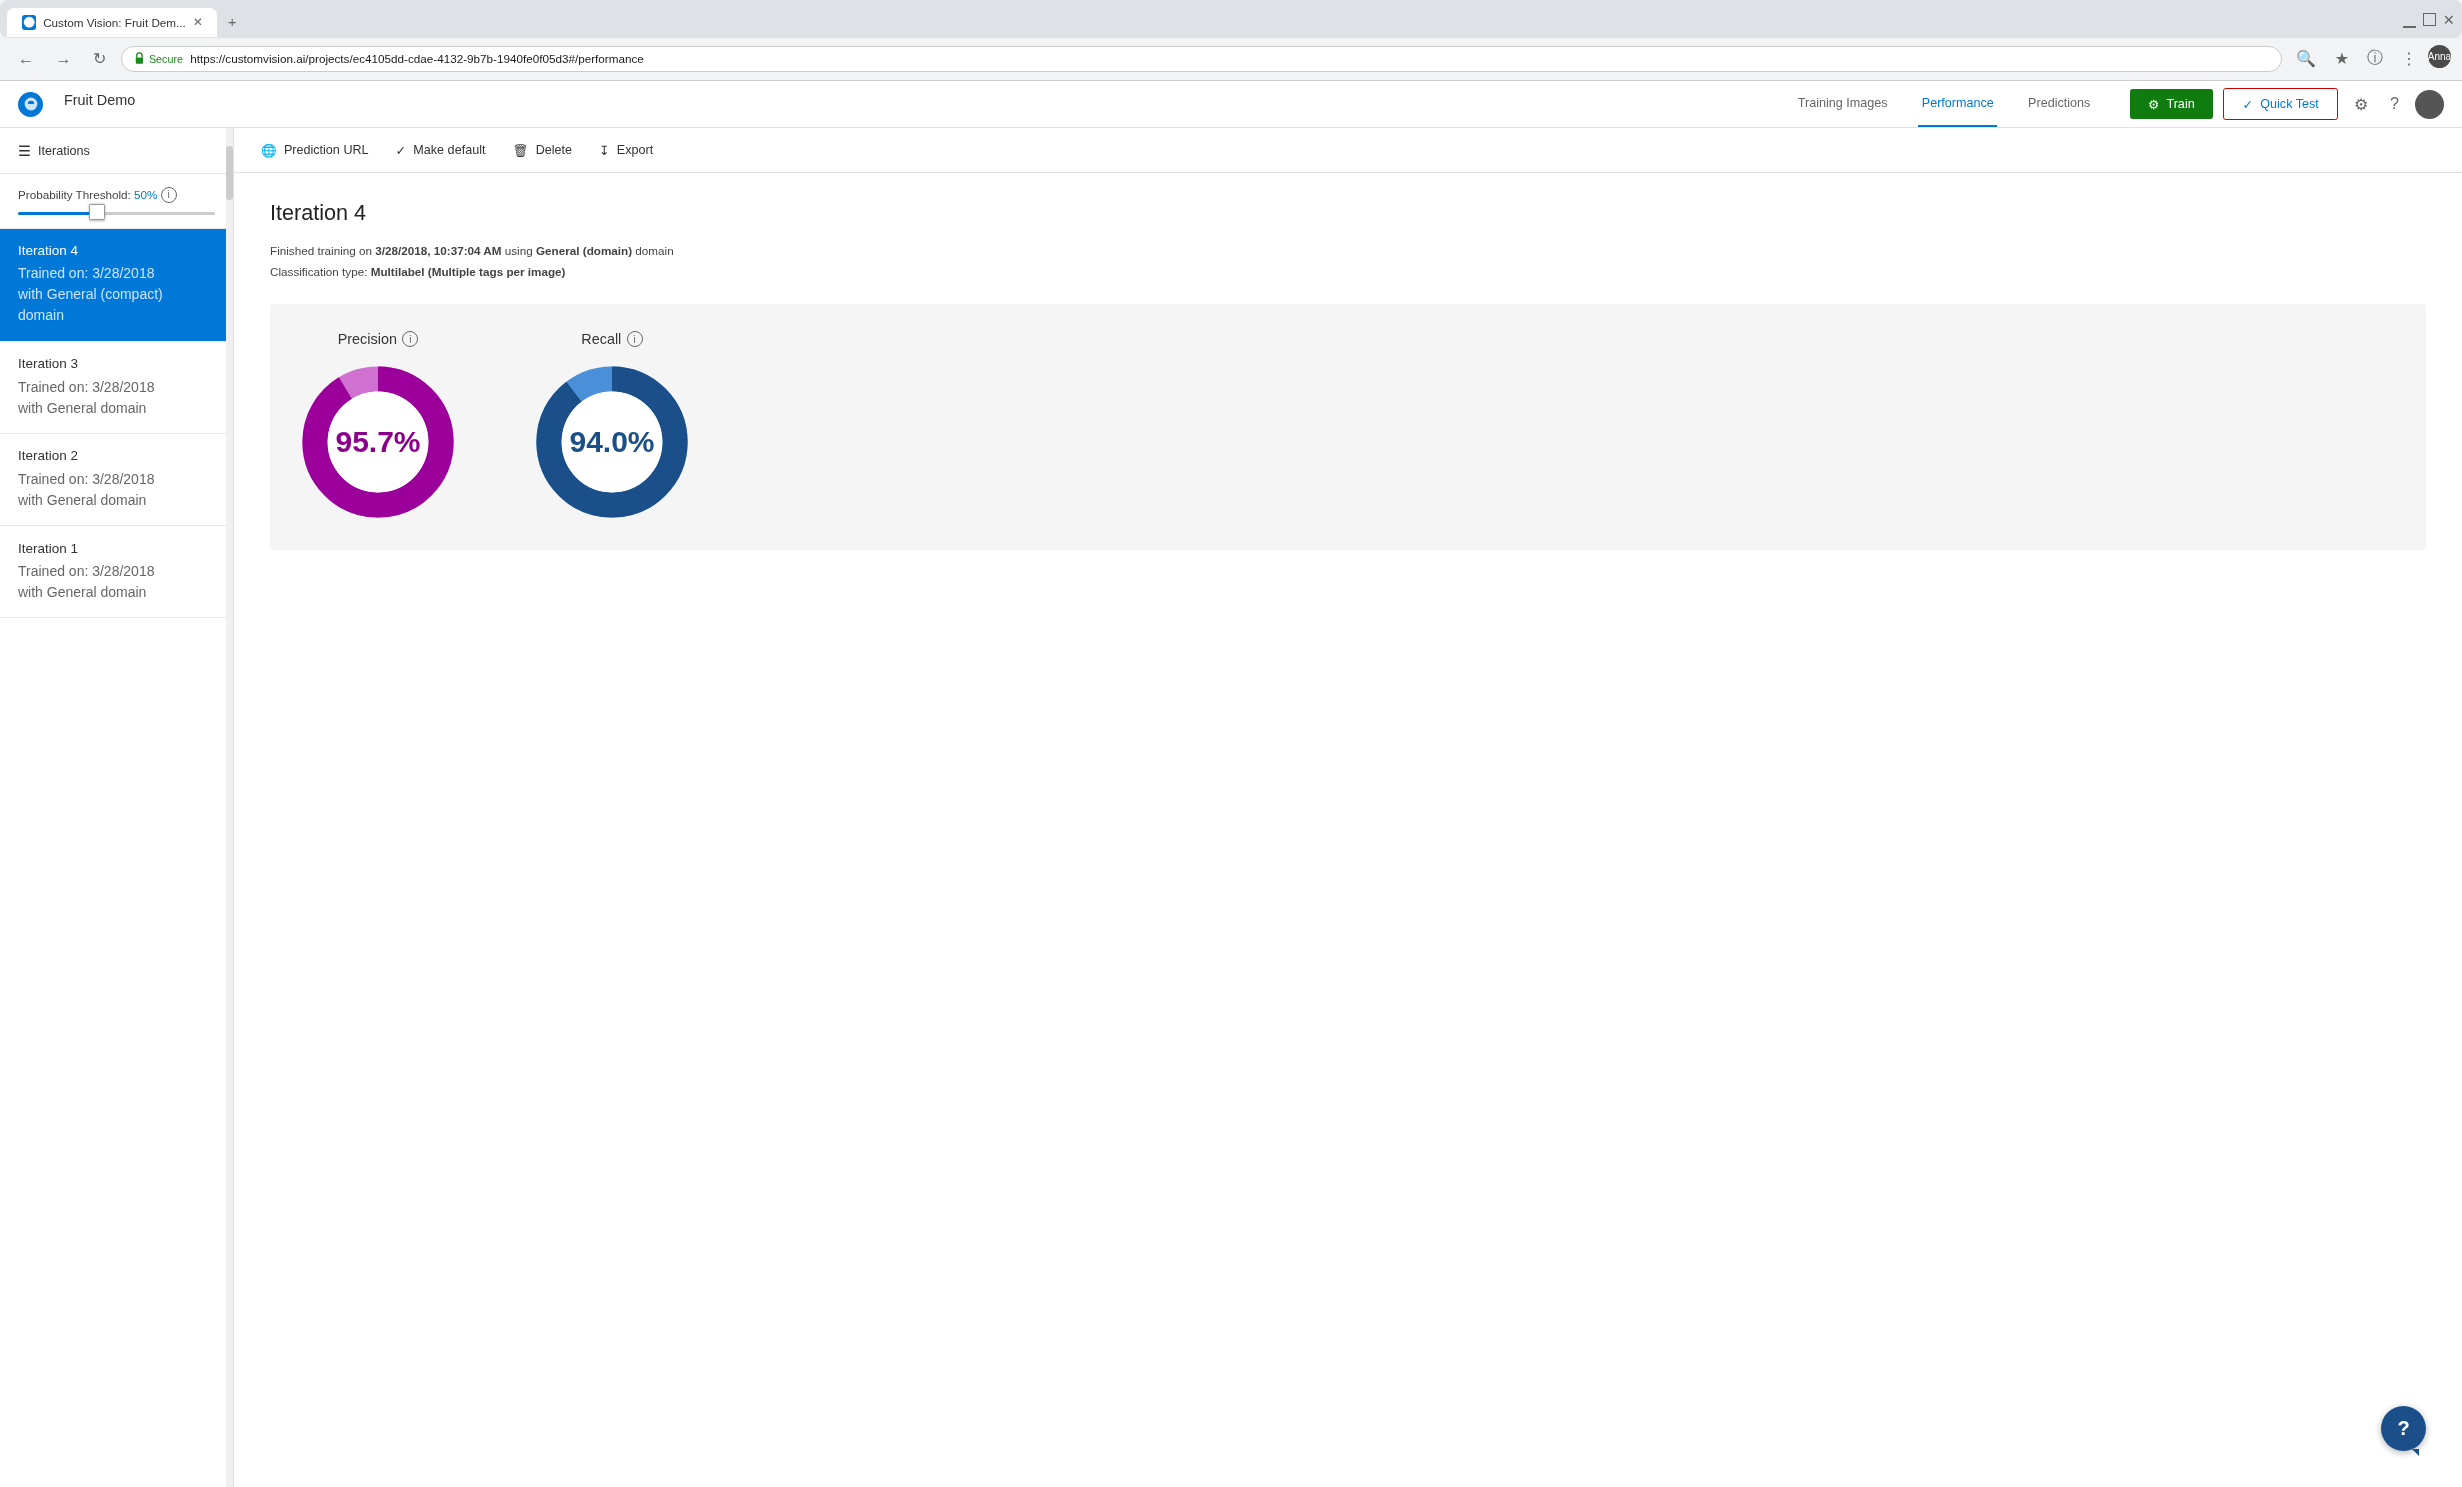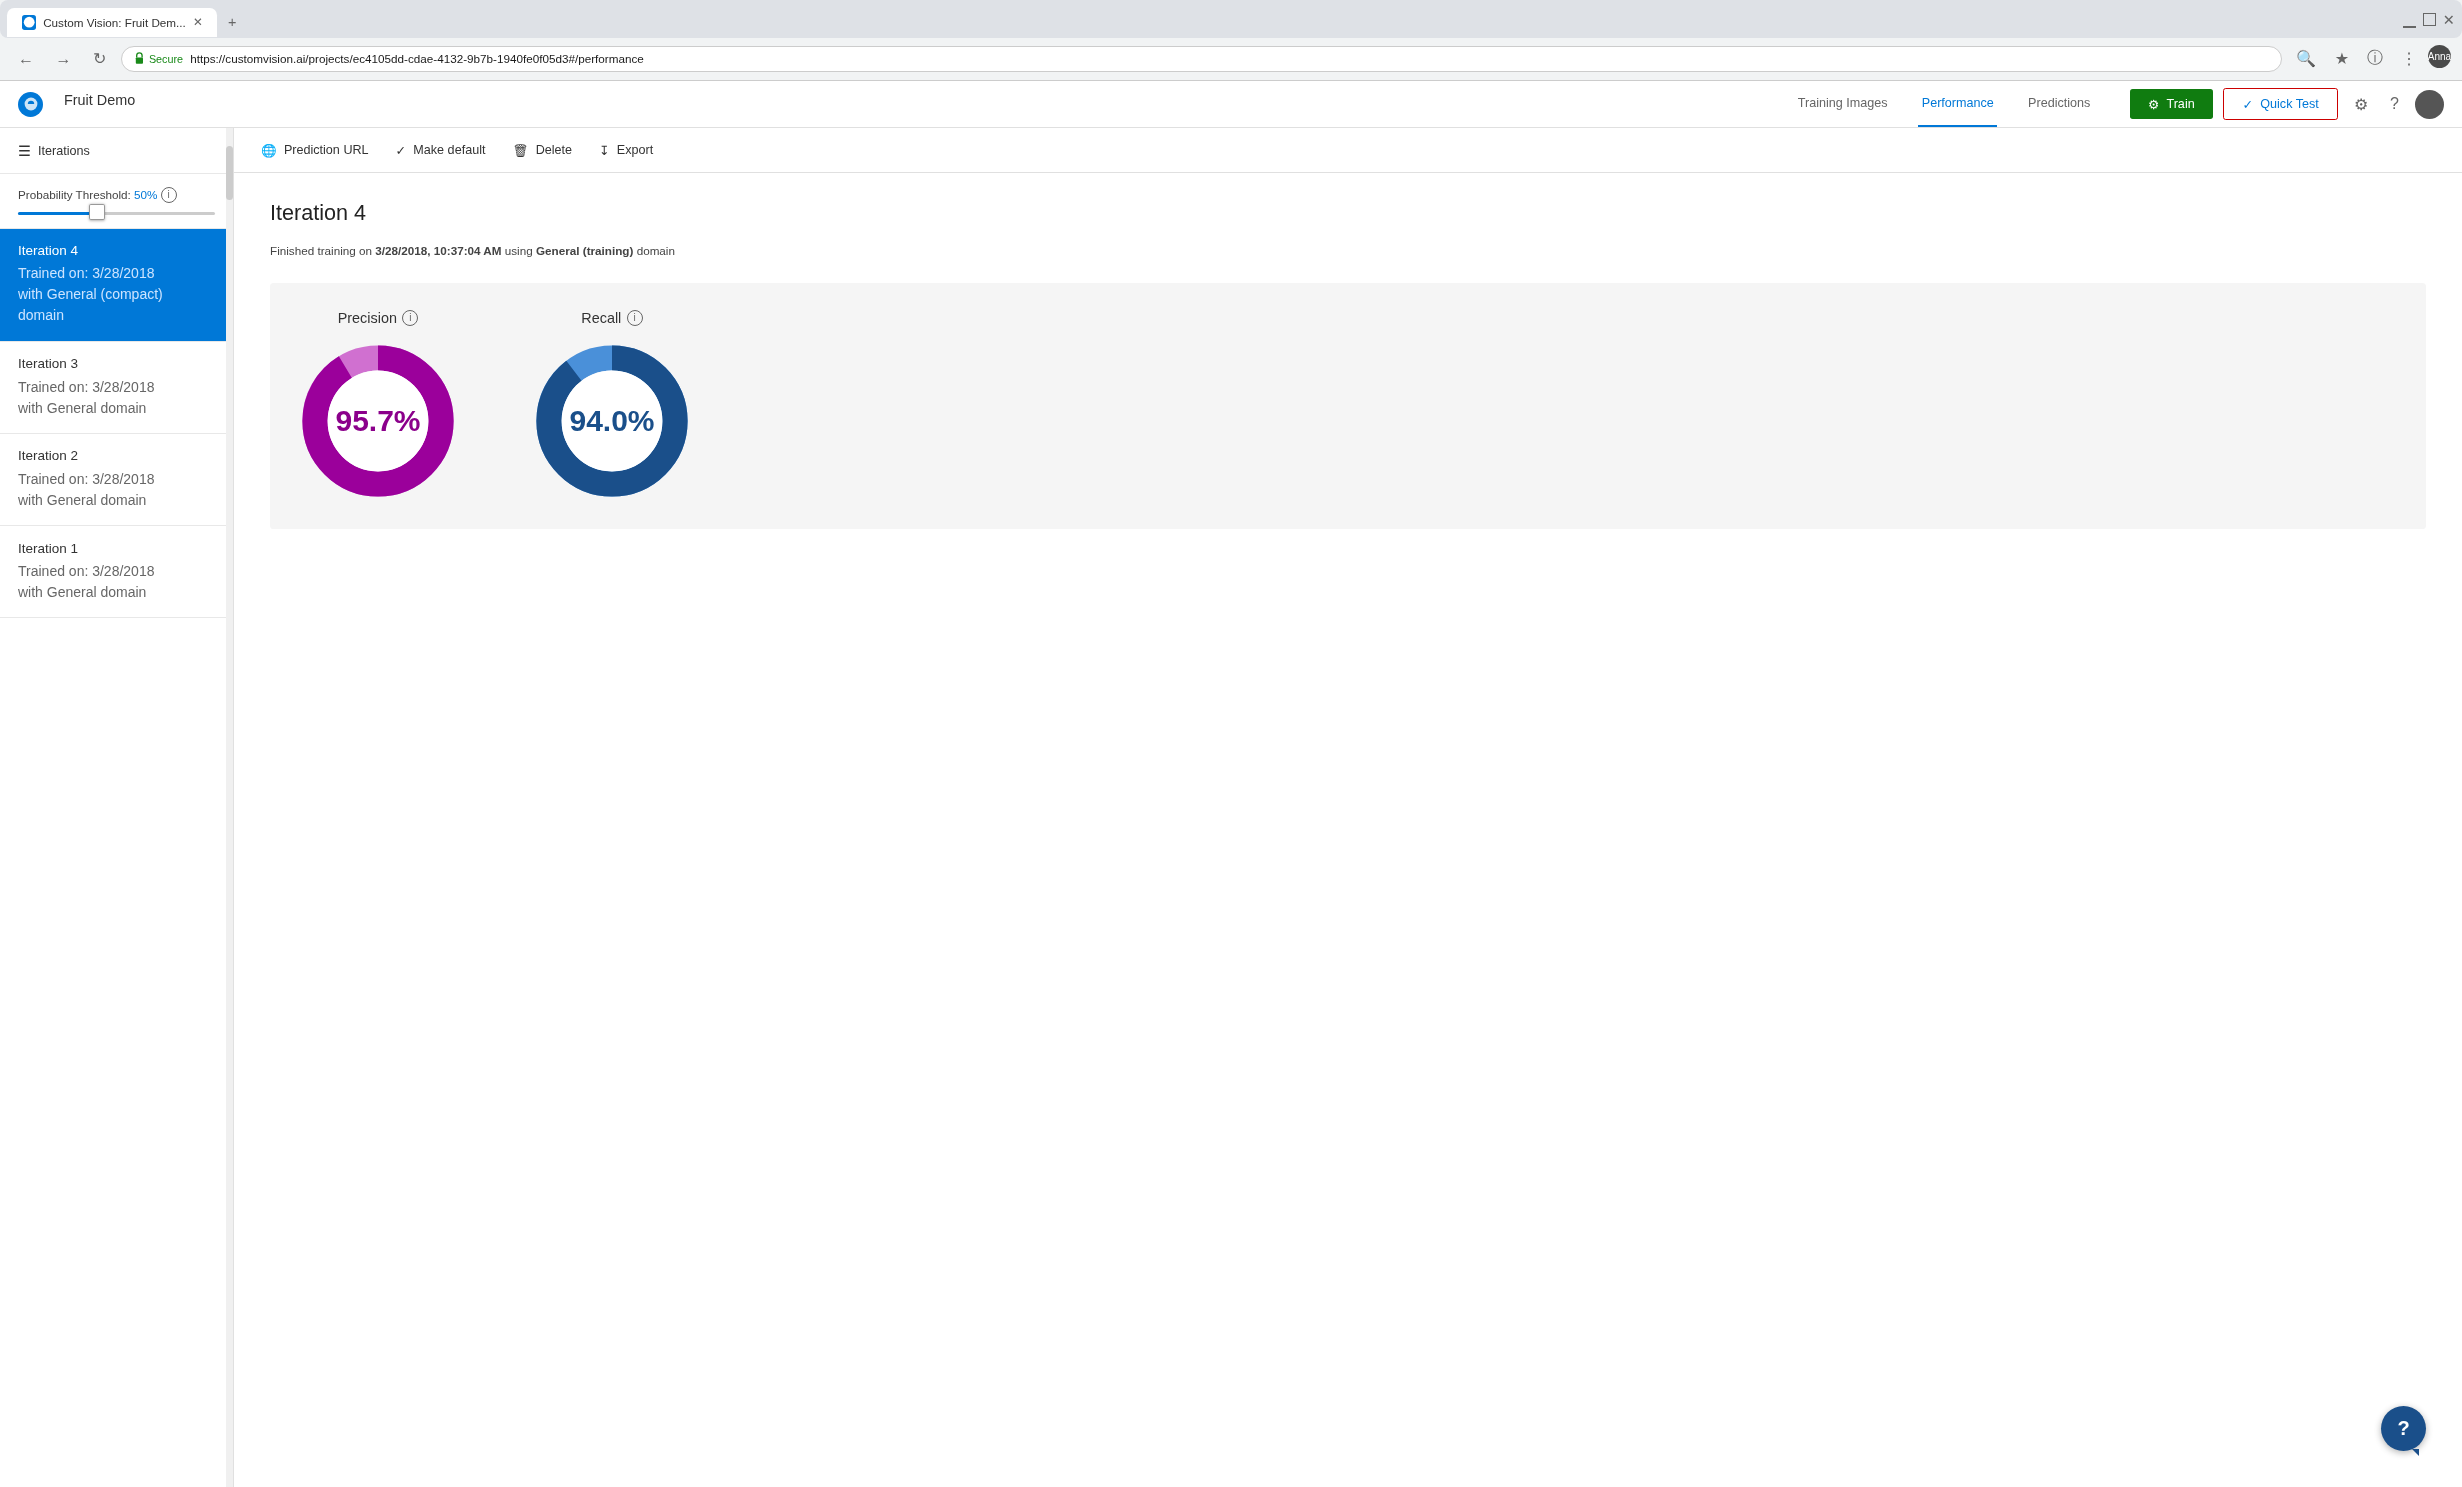--- a/index.html
+++ b/index.html
@@ -239,21 +239,24 @@
       <button class="toolbar-btn">
         <span>↧</span>
         <span>Export</span>
       </button>
     </div>
 
     <div class="main-content">
       <h1 class="page-title">Iteration 4</h1>
       <div class="iteration-info">
         <div>
-          <span>Finished training on </span><strong>3/28/2018, 10:37:04 AM</strong><span> using </span><strong>General (training)</strong><span> domain</span>
+          <span>Finished training on </span><strong>3/28/2018, 10:37:04 AM</strong><span> using </span><strong>General (domain)</strong><span> domain</span>
+        </div>
+        <div>
+          <span>Classification type: </span><strong>Multilabel (Multiple tags per image)</strong>
         </div>
       </div>
 
       <div class="charts-section">
 
         <div class="chart-container">
           <div class="chart-title">
             <span>Precision</span>
             <span class="info-icon">i</span>
           </div>

